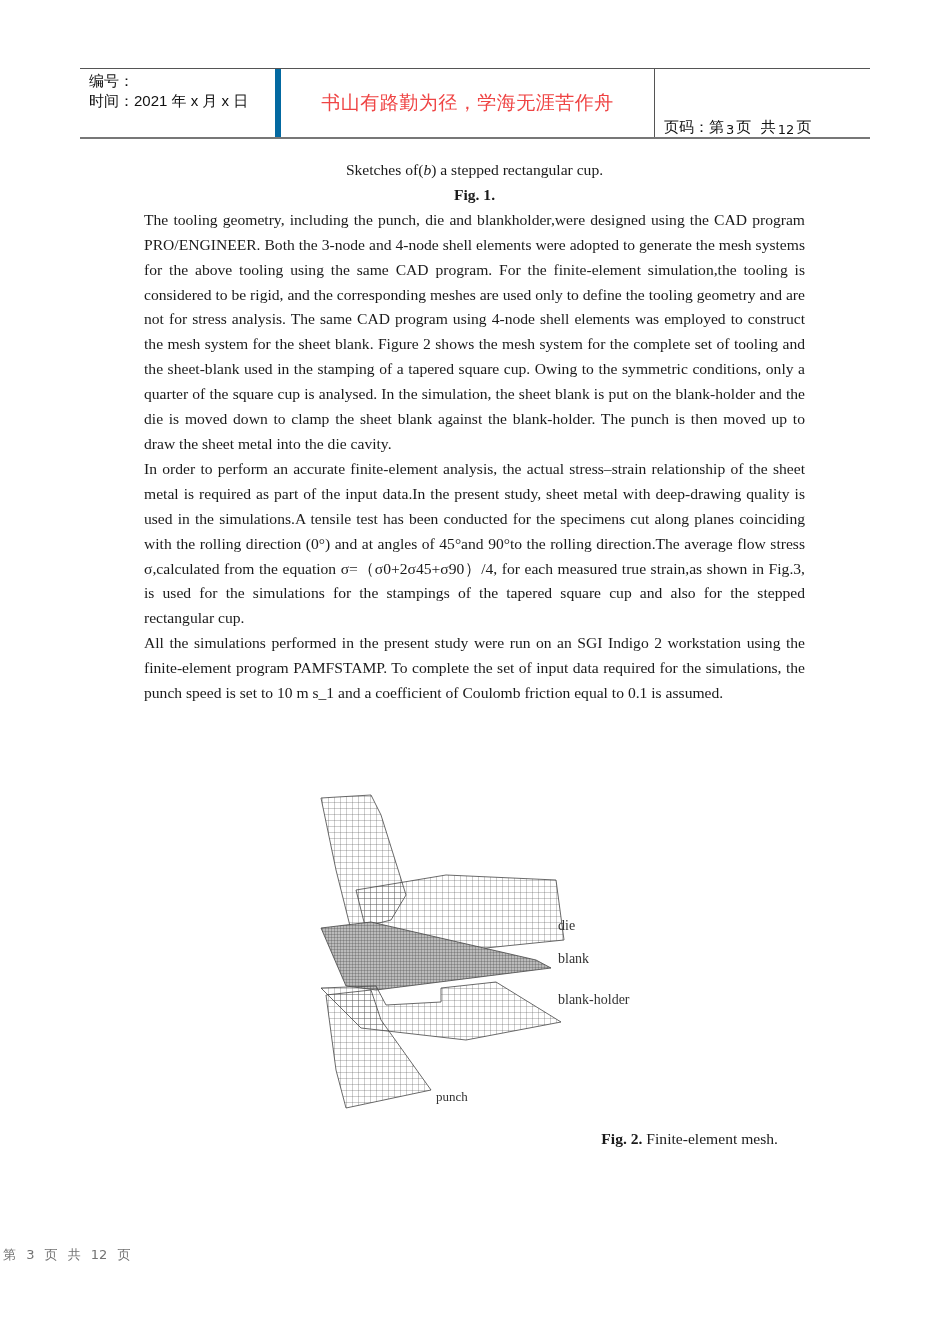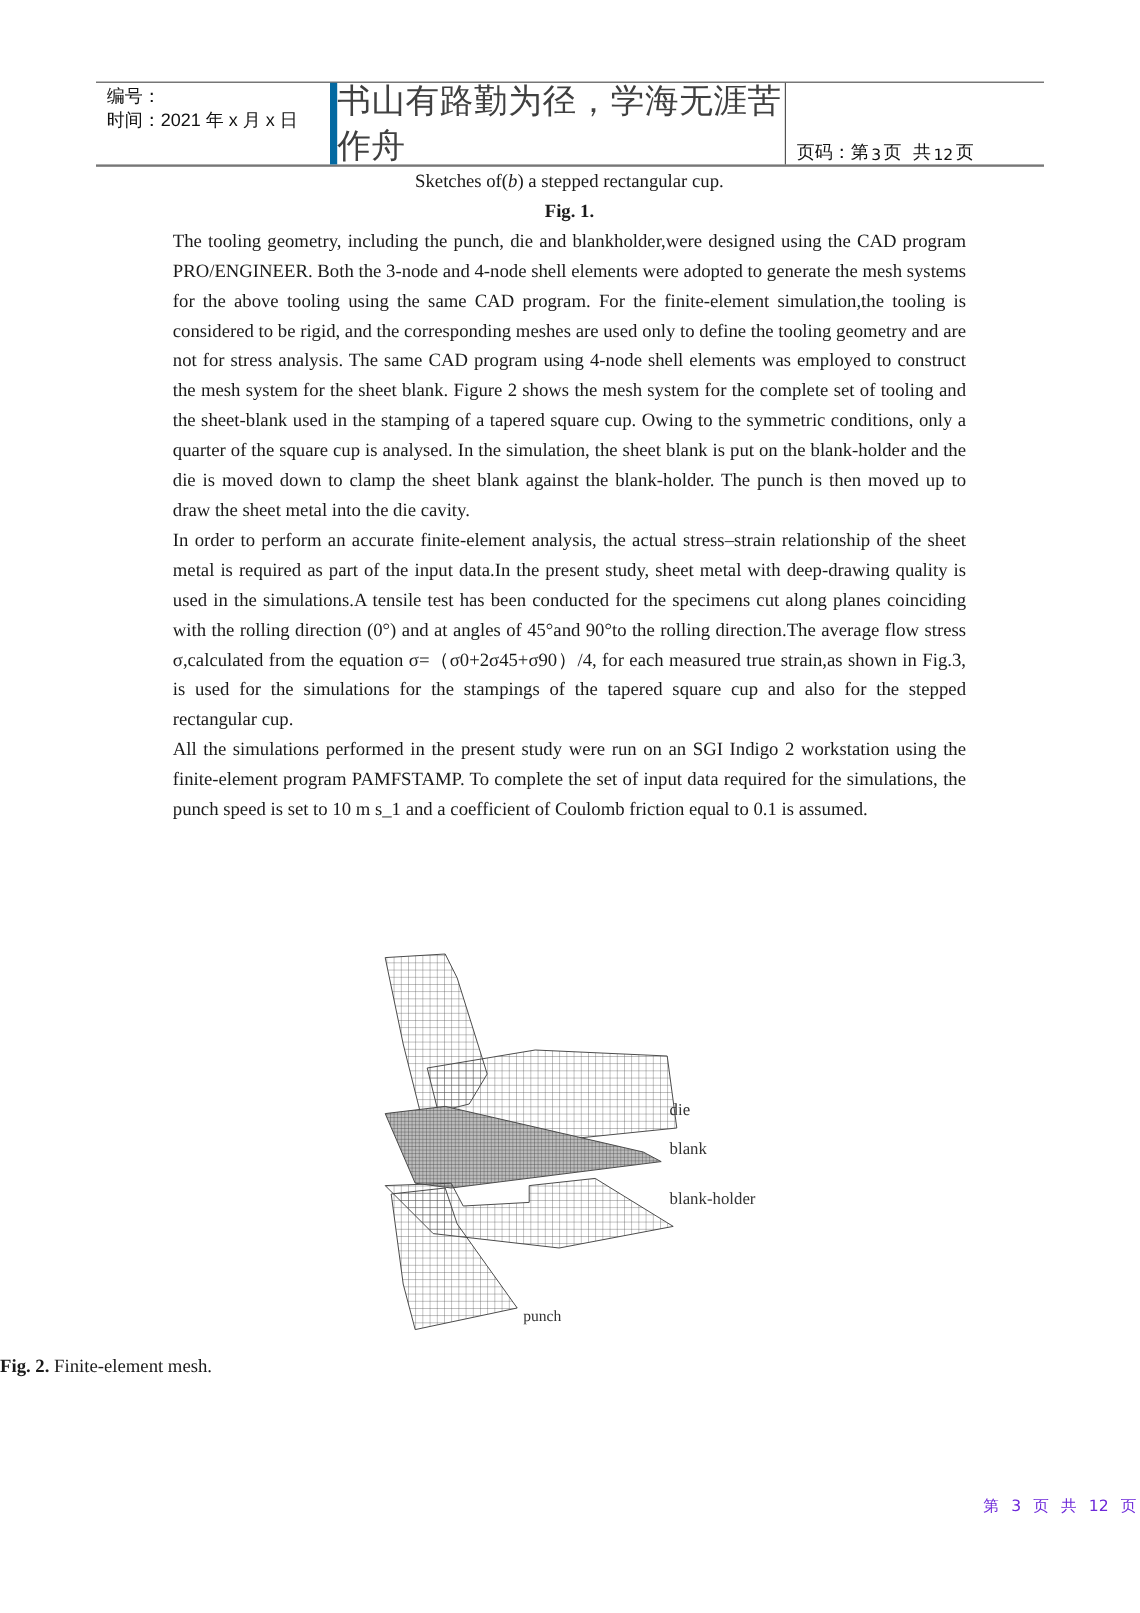--- a/index.html
+++ b/index.html
@@ -4,33 +4,33 @@
 <style>
   html, body { margin: 0; padding: 0; background: #ffffff; }
   body { width: 950px; height: 1344px; position: relative; overflow: hidden;
          font-family: "Liberation Serif", serif; color: #1a1a1a; }
   .header-table { position: absolute; left: 80px; top: 68px; width: 790px; height: 68px;
                   border-top: 1px solid #555; border-bottom: 2px solid #777; display: flex; }
   .hcell { height: 100%; box-sizing: border-box; }
   .hcell-left { width: 201px; border-right: 6px solid #0369a1; padding: 2px 0 0 9px;
                 font-family: "Liberation Sans", "DejaVu Sans", sans-serif; font-size: 15px; line-height: 20px; color: #111; }
   .hcell-mid { width: 374px; border-right: 1px solid #555; display: flex; align-items: center; justify-content: center;
-               font-family: "DejaVu Sans", sans-serif; font-size: 28px; color: #404040; letter-spacing: 0.5px; }
+               font-family: "DejaVu Sans", sans-serif; font-size: 19px; color: #ef4444; letter-spacing: 0.5px; }
   .hcell-right { flex: 1; display: flex; align-items: flex-end; padding-left: 9px;
                  font-family: "DejaVu Sans", sans-serif; font-size: 15px; color: #111; }
   .num { font-size: 13px; margin: 0 2px; }
-  .content { position: absolute; left: 144px; top: 140px; width: 661px; font-size: 15.6px; line-height: 24.9px; }
+  .content { position: absolute; left: 144px; top: 158px; width: 661px; font-size: 15.6px; line-height: 24.9px; }
   .center { text-align: center; }
   .bold { font-weight: bold; }
   .para { text-align: justify; margin: 0; }
   .figure { position: absolute; left: 316px; top: 790px; width: 330px; height: 322px; }
   .fig-label { position: absolute; font-family: "Liberation Serif", serif; font-size: 14px; color: #333; }
-  .fig2-caption { position: absolute; left: 0; width: 778px; top: 1130px; text-align: left; font-size: 15.6px; }
-  .footer { position: absolute; top: 1246px; left: 0; width: 950px; text-align: right;
-            font-family: "DejaVu Sans", sans-serif; font-size: 13px; color: #6d28d9; }
+  .fig2-caption { position: absolute; left: 0; width: 778px; top: 1130px; text-align: right; font-size: 15.6px; }
+  .footer { position: absolute; top: 1246px; left: 0; width: 950px; text-align: left;
+            font-family: "DejaVu Sans", sans-serif; font-size: 13px; color: #737373; }
   .footer span { margin: 0 3px; }
 </style>
 </head>
 <body>
 
 <div class="header-table">
   <div class="hcell hcell-left">
     <div>编号：</div>
     <div>时间：2021 年 x 月 x 日</div>
   </div>

